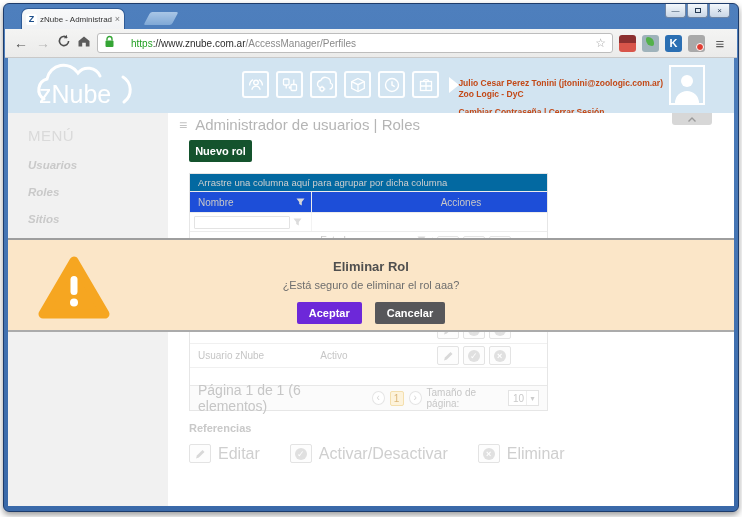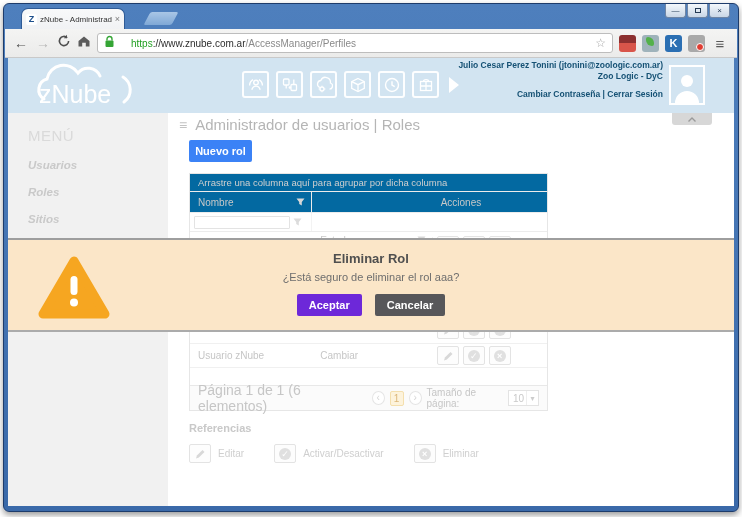--- a/index.html
+++ b/index.html
@@ -58,47 +58,47 @@
   .page { position:absolute; left:4px; right:4px; top:54px; bottom:5px; background:#fff; overflow:hidden; }
 
   
   .appheader { position:absolute; left:0; right:0; top:0; height:55px; background:#d2e4f1; }
   .logo { position:absolute; left:22px; top:4px; }
   .hicons { position:absolute; left:234px; top:13px; display:flex; gap:7px; align-items:center; }
   .hicon { width:27px; height:27px; border:2px solid rgba(255,255,255,.95); border-radius:3px;
     display:flex; align-items:center; justify-content:center; }
   .play-tri { width:0; height:0; border-left:10px solid #fff; border-top:8px solid transparent;
     border-bottom:8px solid transparent; margin-left:3px; }
-  .userblock { position:absolute; right:71px; top:2px; text-align:right; color:#0c4a6e; }
+  .userblock { position:absolute; right:71px; top:20px; text-align:left; color:#c2410c; }
   .userline { font-size:8.5px; font-weight:bold; line-height:11px; opacity:.95; }
   .userlinks { font-size:8.5px; font-weight:bold; margin-top:7px; opacity:.95; }
   .avatar { position:absolute; right:29px; top:7px; width:36px; height:40px;
     border:2px solid #fff; display:flex; align-items:flex-end; justify-content:center; }
 
   
   .sidebar { position:absolute; left:0; top:55px; width:160px; bottom:0; background:#f1f1f1; }
   .menu-title { margin:14px 0 0 20px; font-size:15px; color:#dadada; letter-spacing:.5px; }
   .menu-item { margin:0 0 0 20px; padding-top:15px; font-size:11.5px; font-weight:bold; color:#c9c9c9;font-style:italic; }
   .menu-item:first-of-type { padding-top:20px; }
 
   
   .main { position:absolute; left:160px; right:0; top:55px; bottom:0; background:#fff; }
   .collapse-btn { position:absolute; right:22px; top:0; width:40px; height:12px; background:#d7d7d7;
     border-radius:0 0 3px 3px; display:flex; align-items:center; justify-content:center; }
   .titlerow { position:absolute; left:11px; top:3px; display:flex; align-items:center; gap:8px; }
   .title-burger { font-size:14px; color:#c3c3c3; }
   .page-title { font-size:15px; color:#b5b5b5; }
-  .new-role { position:absolute; left:21px; top:27px; width:63px; height:22px; background:#3b82f6;
+  .new-role { position:absolute; left:21px; top:27px; width:63px; height:22px; background:#14532d;
     border-radius:2px; color:#fff; font-size:11px; font-weight:bold; text-align:center; line-height:22px; }
 
   
   .grid { position:absolute; left:21px; top:60px; width:359px; border:1px solid #e6e6e6; background:#fff; }
   .group-hint { height:18px; line-height:18px; padding-left:8px; font-size:9.5px; color:#cfcfcf;
     border-bottom:1px solid #ececec; background:#0369a1; }
-  .ghead { display:flex; height:21px; background:#0369a1; border-bottom:1px solid #ececec; }
+  .ghead { display:flex; height:21px; background:#1d4ed8; border-bottom:1px solid #ececec; }
   .ghead .cell { display:flex; align-items:center; justify-content:space-between;
     padding:0 6px 0 8px; font-size:10px; color:#c8c8c8; border-right:1px solid #ececec; }
   .ghead .cell:last-child { border-right:none; }
   .c1 { width:123px; } .c2 { width:121px;margin-top:48px; } .c3 { width:115px; }
   .frow { display:flex; height:19px; border-bottom:1px solid #ececec; align-items:center; }
   .fcell { display:flex; align-items:center; gap:3px; padding:0 6px 0 4px; border-right:1px solid #f3f3f3; height:100%; }
   .fcell:last-child { border-right:none; }
   .finput { width:96px; height:13px; border:1px solid #e3e3e3; background:#fff; border-radius:1px; }
   .rows { height:153px; overflow:hidden; }
   .grow { display:flex; border-bottom:1px solid #f0f0f0; height:28px; align-items:center; }
@@ -121,27 +121,27 @@
   .psel { width:34px; height:16px; border:1px solid #e3e3e3; background:#fff; display:flex; align-items:center; }
   .psel .val { flex:1; font-size:10px; color:#c9c9c9; padding-left:4px; }
   .psel .arr { width:12px; height:100%; border-left:1px solid #eee; color:#ccc; font-size:8px;
     display:flex; align-items:center; justify-content:center; }
 
   
   .refs { position:absolute; left:21px; top:309px; }
   .refs-title { font-size:11px; font-weight:bold; color:#c9c9c9; }
   .refs-items { display:flex; align-items:center; gap:10px; margin-top:10px; }
   .ref-item { display:flex; align-items:center; gap:7px; margin-right:20px; }
-  .ref-label { font-size:10px; color:#cfcfcf; }
+  .ref-label { font-size:16px; color:#cfcfcf; }
 
   
   .modal { position:absolute; left:0; right:0; top:180px; height:94px; background:#fbe6c8;
     border-top:2px solid #9e9e9e; border-bottom:2px solid #ababab; z-index:50; }
   .warn { position:absolute; left:28px; top:14px; }
-  .dialog { width:300px; margin:0 auto; text-align:center; padding-top:11px; }
+  .dialog { width:300px; margin:8px auto; text-align:center; padding-top:11px; }
   .dlg-title { font-size:13px; font-weight:bold; color:#4f4f4f; }
   .dlg-msg { font-size:11px; color:#6e6e6e; margin-top:5px; }
   .dlg-btns { display:flex; justify-content:center; gap:13px; margin-top:11px; }
   .btn { min-width:56px; padding:5px 12px; border-radius:2px; color:#fff; font-size:11px;
     font-weight:bold; text-align:center; }
   .btn-accept { background:#6d28d9; }
   .btn-cancel { background:#57575a; }
 </style>
 </head>
 <body>
@@ -386,21 +386,21 @@
                 <span class="actbox">
                     <span class="circle-ic">✓</span>
                   </span>
                 <span class="actbox">
                     <span class="circle-ic">×</span>
                   </span>
               </div>
             </div>
             <div class="grow visible-row">
               <div class="ncell">Usuario zNube</div>
-              <div class="ecell">Cambiar</div>
+              <div class="ecell">Activo</div>
               <div class="acell">
                 <span class="actbox">
                     <svg width="12" height="12" viewBox="0 0 12 12">
                       <path d="M2 10.5l.9-2.9 5.6-5.6 2 2-5.6 5.6z" fill="#d8d8d8"></path>
                     </svg>
                   </span>
                 <span class="actbox">
                     <span class="circle-ic">✓</span>
                   </span>
                 <span class="actbox">

